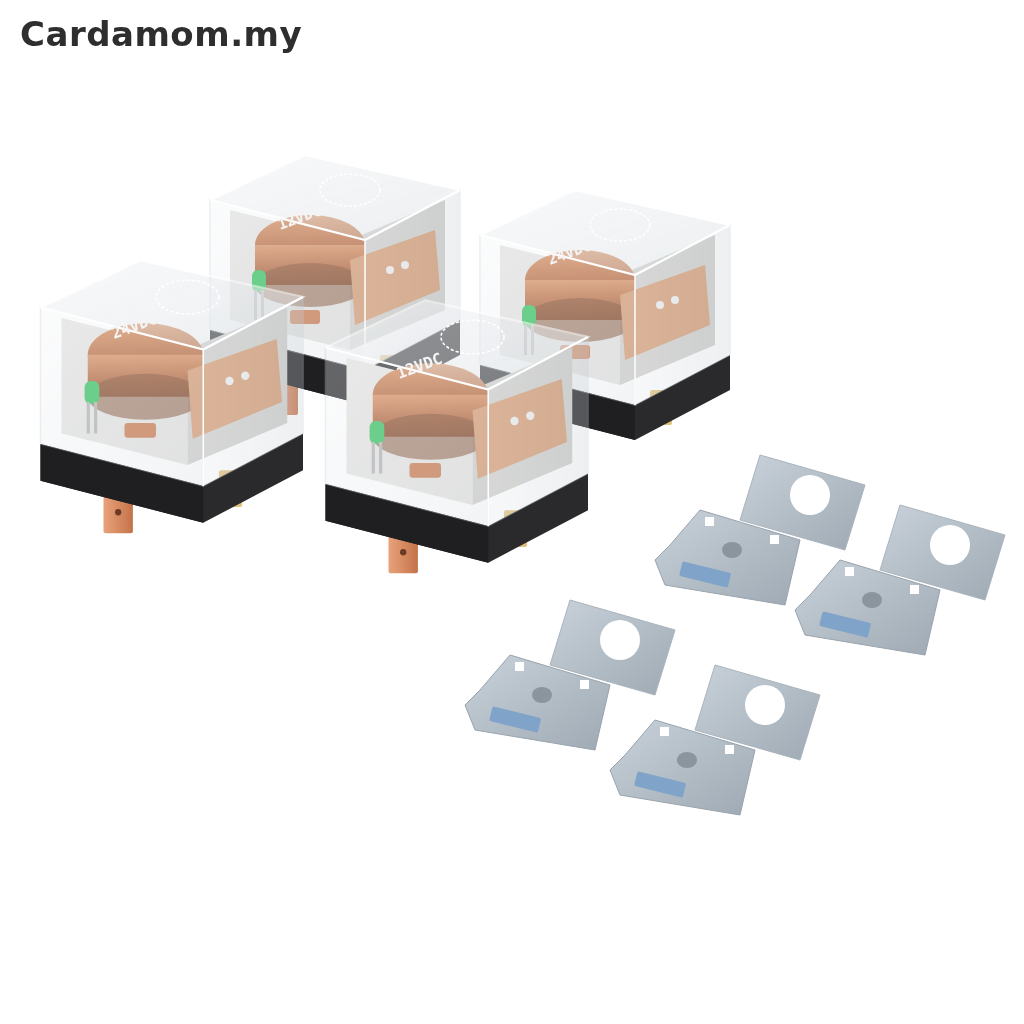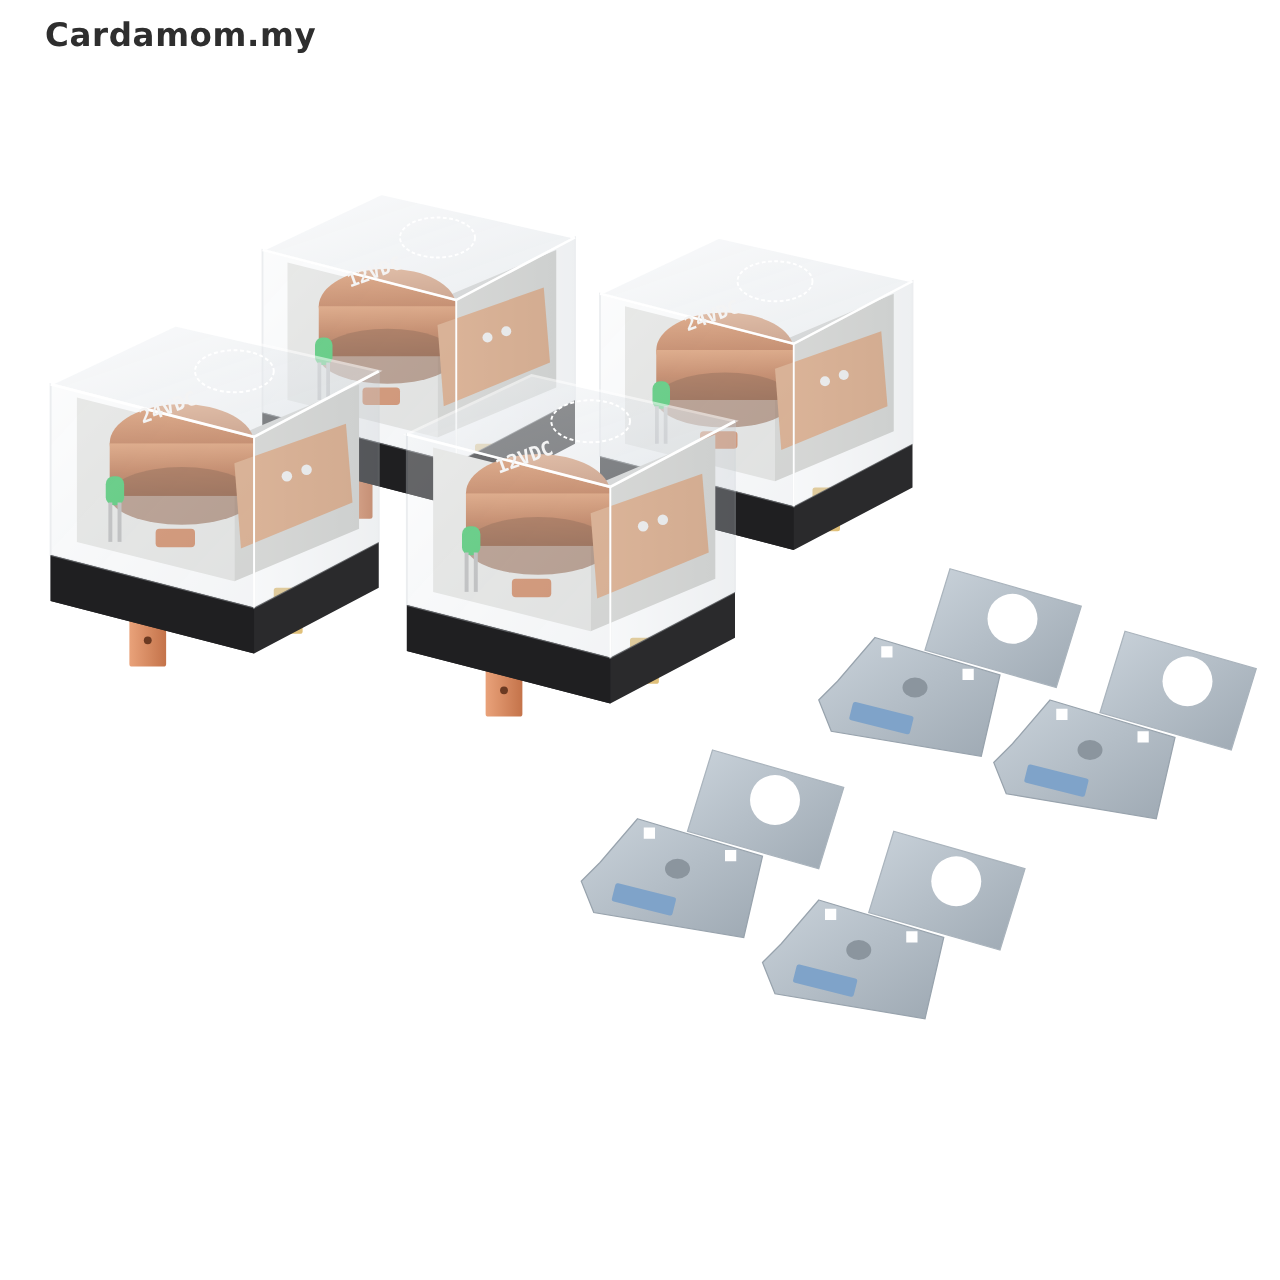--- a/index.html
+++ b/index.html
@@ -1,19 +1,19 @@
 <!DOCTYPE html>
 <html><head>
   <meta charset="utf-8">
   <style>
     html, body { margin: 0; padding: 0; background: #ffffff; }
     body { width: 1024px; height: 1024px; position: relative; overflow: hidden; font-family: "DejaVu Sans", sans-serif; }
     .watermark {
-      position: absolute; left: 36px; top: 14px;
-      font-family: "DejaVu Sans", sans-serif; font-size: 26px; font-weight: bold;
+      position: absolute; left: 20px; top: 14px;
+      font-family: "DejaVu Sans", sans-serif; font-size: 34px; font-weight: bold;
       color: #2e2e2e; letter-spacing: 0.5px;
     }
     .scene { position: absolute; left: 0; top: 0; width: 1024px; height: 1024px; }
     .relay-label { font-family: "DejaVu Sans Mono", monospace; font-size: 15px; fill: #f4f4f4; font-weight: bold; }
   </style>
 </head>
 <body>
 
 <div class="watermark">Cardamom.my</div>
 

